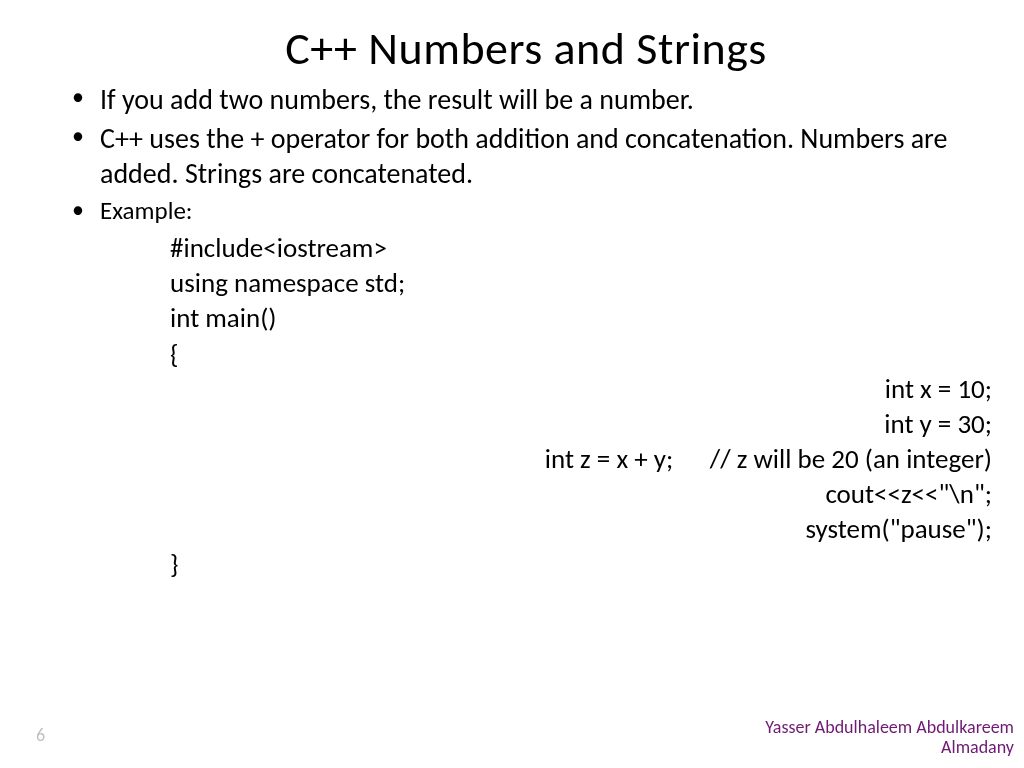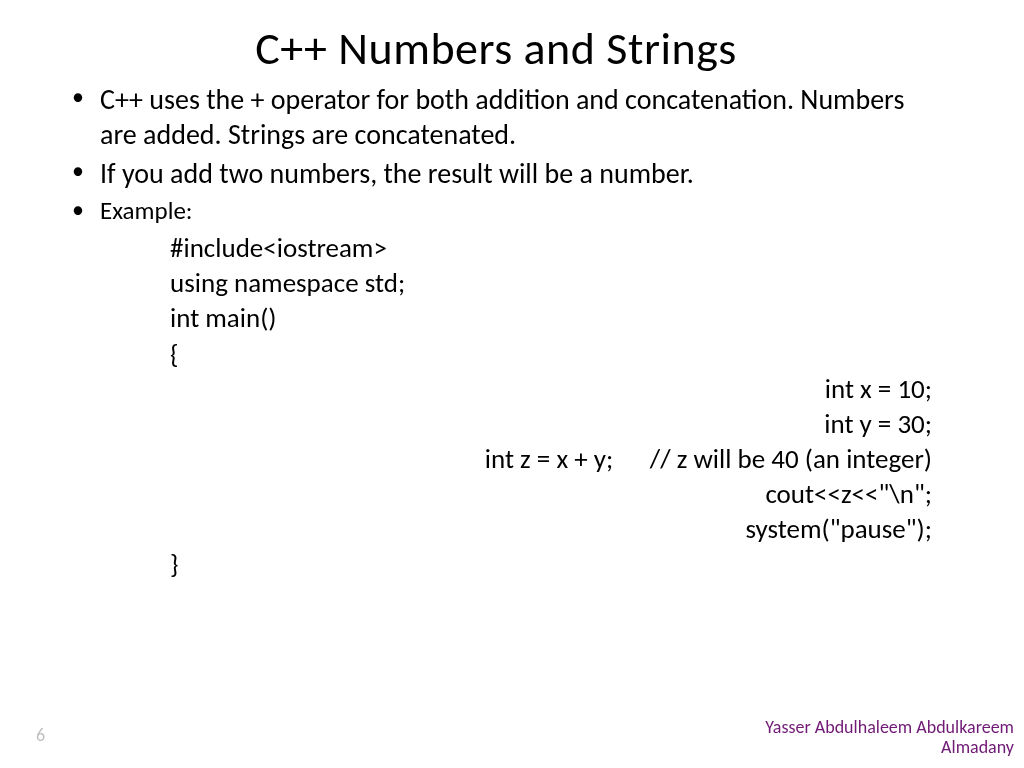--- a/index.html
+++ b/index.html
@@ -1,48 +1,48 @@
 <!DOCTYPE html>
 <html><head>
 <meta charset="utf-8">
 <style>
   * { margin: 0; padding: 0; box-sizing: border-box; }
   html, body { width: 1024px; height: 768px; background: #fff; font-family: Calibri, "Segoe UI", Arial, sans-serif; color: #000; }
-  .slide { position: relative; width: 1024px; height: 768px; padding: 20px 92px 40px 60px; }
+  .slide { position: relative; width: 1024px; height: 768px; padding: 20px 32px 40px 60px; }
   .title { font-size: 46px; font-weight: 400; text-align: center; margin-bottom: 6px; letter-spacing: 0.5px; }
   .bullets { list-style: none; padding-left: 40px; }
   .bullets > li { position: relative; font-size: 28px; line-height: 1.25; margin-bottom: 4px; }
   .bullets > li::before { content: "•"; position: absolute; left: -28px; top: 0; font-size: 24px; }
   .li3 { font-size: 25px !important; }
   .code-block { padding-left: 110px; font-size: 27px; line-height: 1.3; }
   .code-line { white-space: pre; }
   .indent { padding-left: 96px; text-align: right; }
   .page-num { position: absolute; left: 36px; bottom: 22px; font-size: 18px; color: #bfbfbf; }
   .author { position: absolute; left: 0; right: 10px; bottom: 10px; text-align: right; font-size: 18px; color: #701a75; line-height: 1.15; }
 </style>
 </head>
 <body>
 
 <div class="slide">
   <h1 class="title">C++ Numbers and Strings</h1>
 
   <ul class="bullets">
+    <li>If you add two numbers, the result will be a number.</li>
     <li>C++ uses the + operator for both addition and concatenation. Numbers are added. Strings are concatenated.</li>
-    <li>If you add two numbers, the result will be a number.</li>
     <li class="li3">Example:</li>
   </ul>
 
   <div class="code-block">
     <div class="code-line">#include&lt;iostream&gt;</div>
     <div class="code-line">using namespace std;</div>
     <div class="code-line">int main()</div>
     <div class="code-line">{</div>
     <div class="code-line indent">int x = 10;</div>
     <div class="code-line indent">int y = 30;</div>
-    <div class="code-line indent">int z = x + y;      // z will be 40 (an integer)</div>
+    <div class="code-line indent">int z = x + y;      // z will be 20 (an integer)</div>
     <div class="code-line indent">cout&lt;&lt;z&lt;&lt;"\n";</div>
     <div class="code-line indent">system("pause");</div>
     <div class="code-line">}</div>
   </div>
 
   <div class="page-num">6</div>
   <div class="author">
     <div>Yasser Abdulhaleem Abdulkareem</div>
     <div>Almadany</div>
   </div>

